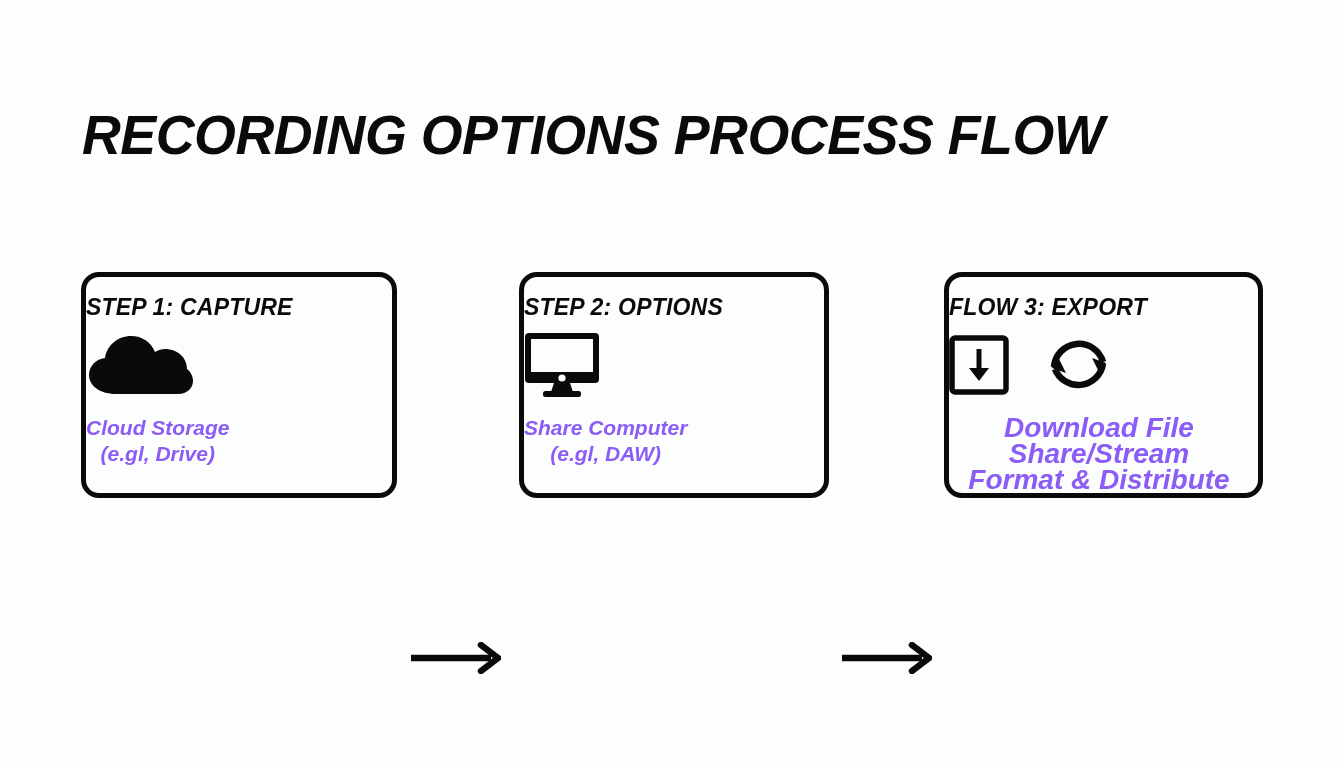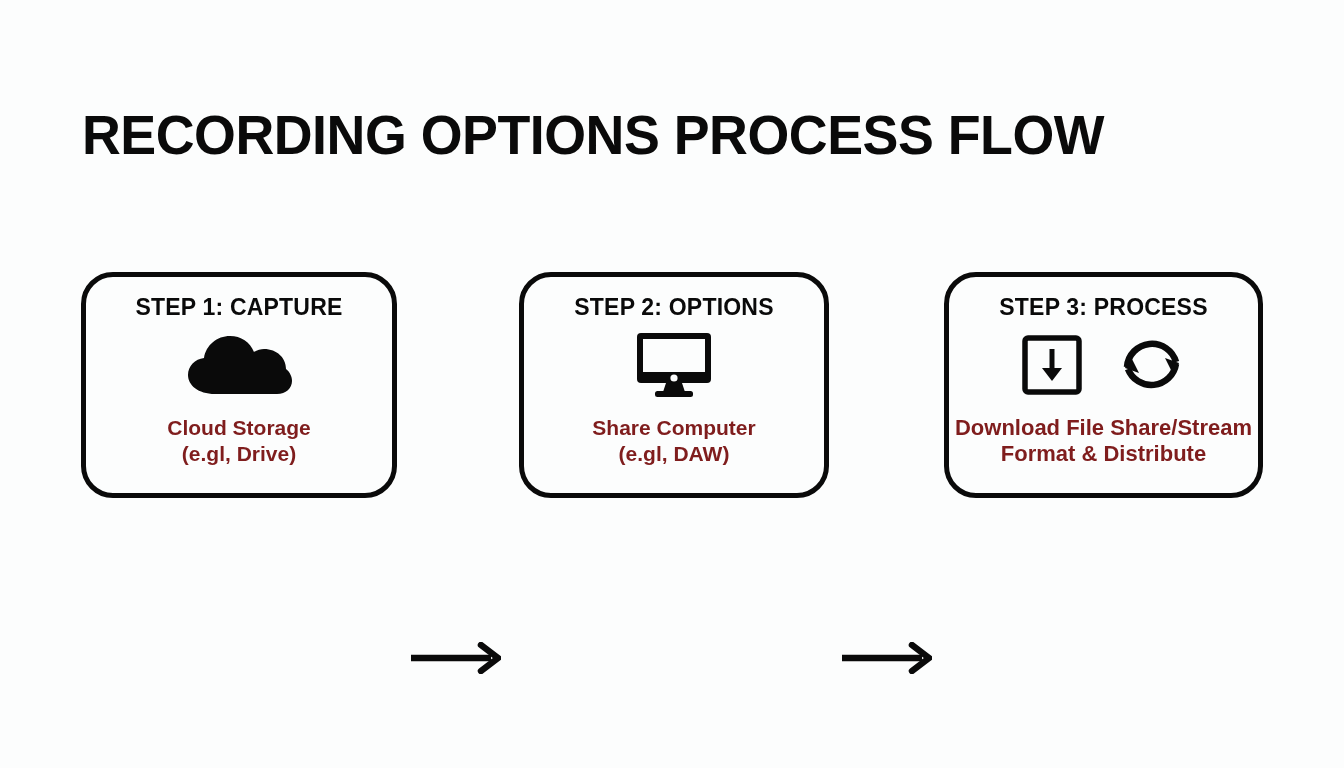--- a/index.html
+++ b/index.html
@@ -13,20 +13,21 @@
     background: #fcfdfd;
     font-family: "Liberation Sans", sans-serif;
     color: #111111;
     overflow: hidden;
   }
   #canvas {
     position: relative;
     width: 1344px;
     height: 540px;
     background: #fcfdfd;
+    font-style: italic;
   }
 
   
   .page-title {
     position: absolute;
     left: 82px;
     top: 98px;
     width: 1180px;
     font-size: 56px;
     line-height: 74px;
@@ -46,25 +47,25 @@
     width: 1344px;
     height: 226px;
   }
 
   .step-card {
     position: absolute;
     top: 0;
     height: 226px;
     box-sizing: border-box;
     border: 5px solid #0a0a0a;
-    border-radius: 32px;
+    border-radius: 18px;
     background: #fcfdfd;
     display: flex;
     flex-direction: column;
-    align-items: center;
+    align-items: flex-start;
   }
   .step-card.card-1 { left: 81px;  width: 316px; }
   .step-card.card-2 { left: 519px; width: 310px; }
   .step-card.card-3 { left: 944px; width: 319px; }
 
   .step-heading {
     margin-top: 17px;
     font-size: 23px;
     font-weight: 700;
     letter-spacing: 0.2px;
@@ -82,25 +83,25 @@
     justify-content: center;
     gap: 36px;
   }
 
   .step-caption {
     margin-top: 14px;
     font-size: 21px;
     line-height: 26px;
     font-weight: 600;
     text-align: center;
-    color: #7f1d1d;
+    color: #8b5cf6;
     white-space: pre-line;
   }
   .step-caption.wide {
-    font-size: 22px;
+    font-size: 28px;
     line-height: 26px;
     width: 300px;
   }
 
   
   .flow-arrow {
     position: absolute;
     top: 370px;
     width: 92px;
     height: 32px;
@@ -174,21 +175,21 @@
     </div>
 
     <div class="flow-arrow arrow-2">
       <svg width="92" height="32" viewBox="0 0 92 32" aria-hidden="true">
         <line x1="2" y1="16" x2="82" y2="16" stroke="#0a0a0a" stroke-width="6.5" stroke-linecap="butt"></line>
         <polyline points="72,3 89,16 72,29" fill="none" stroke="#0a0a0a" stroke-width="6.5" stroke-linecap="round" stroke-linejoin="miter"></polyline>
       </svg>
     </div>
 
     <div class="step-card card-3">
-      <div class="step-heading">STEP 3: PROCESS</div>
+      <div class="step-heading">FLOW 3: EXPORT</div>
 
       <div class="icon-area">
         <span>
           <svg width="60" height="60" viewBox="0 0 60 60" aria-hidden="true">
             <rect x="3" y="3" width="54" height="54" rx="3" ry="3" fill="none" stroke="#0a0a0a" stroke-width="5.5"></rect>
             <line x1="30" y1="14" x2="30" y2="38" stroke="#0a0a0a" stroke-width="5"></line>
             <path d="M 20 33 L 30 46 L 40 33 Z" fill="#0a0a0a"></path>
           </svg>
         </span>
         <span>

